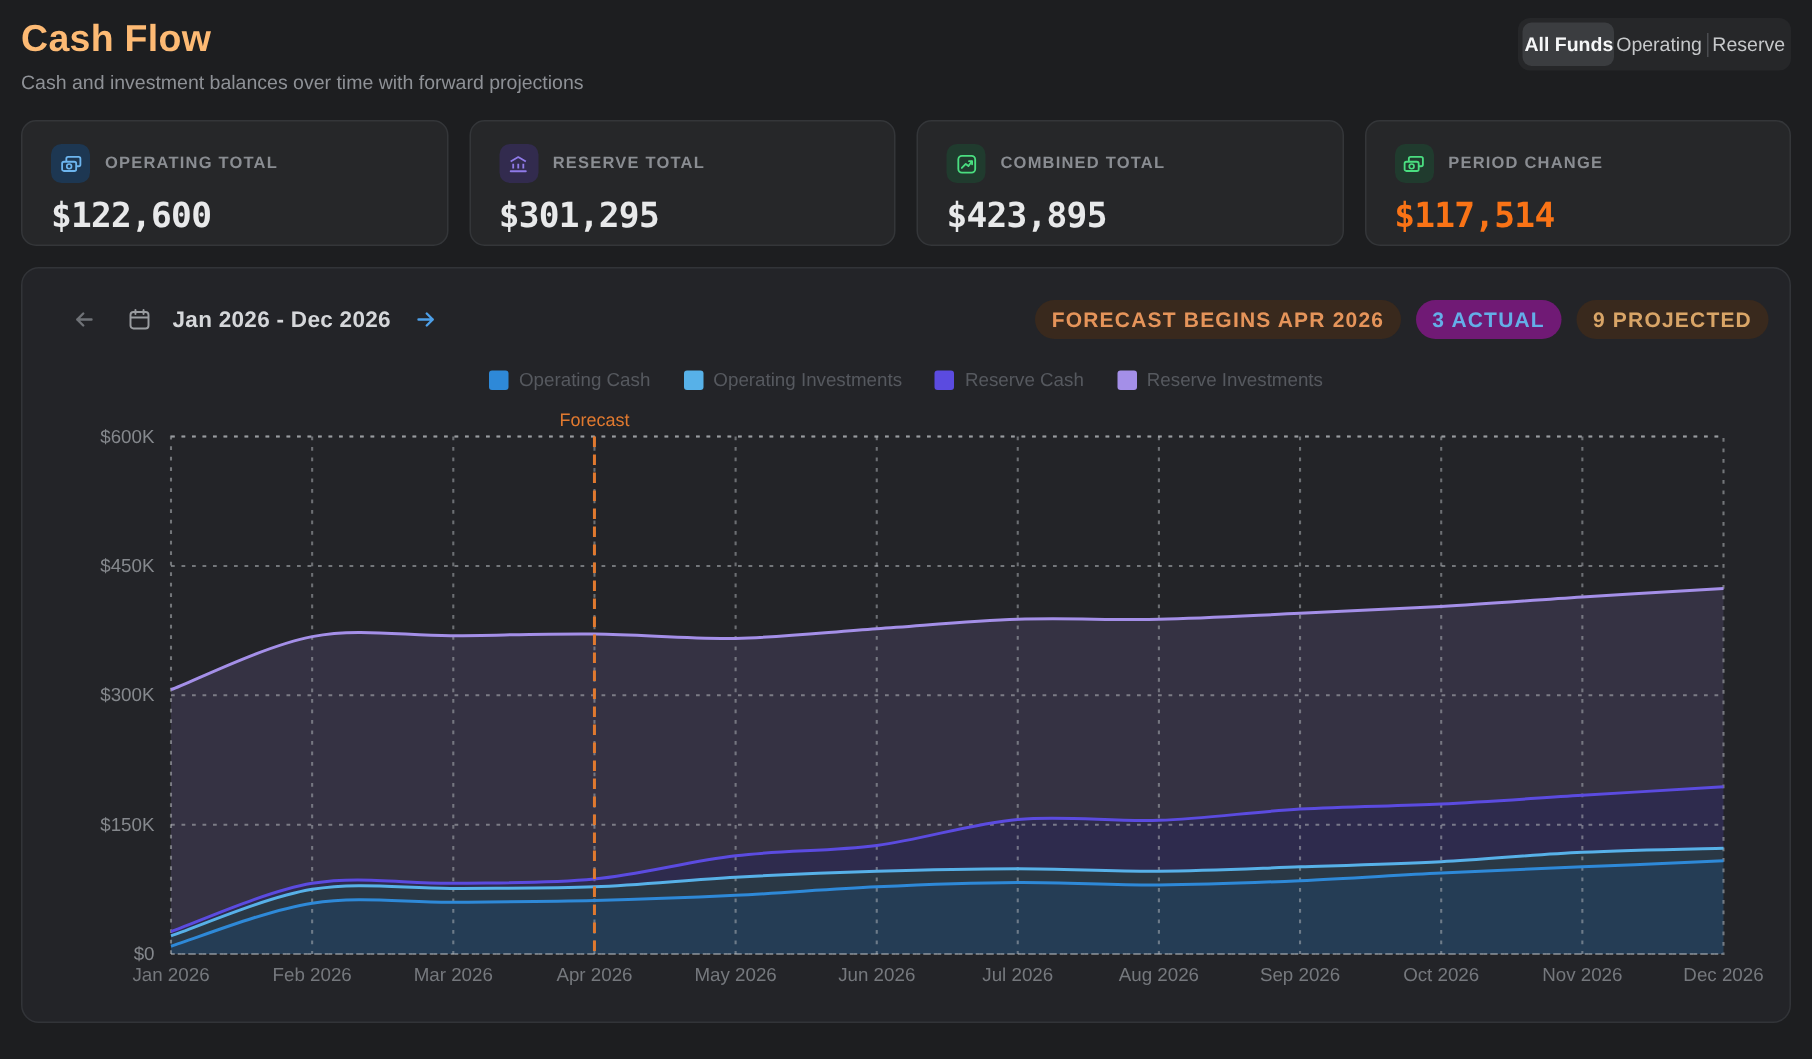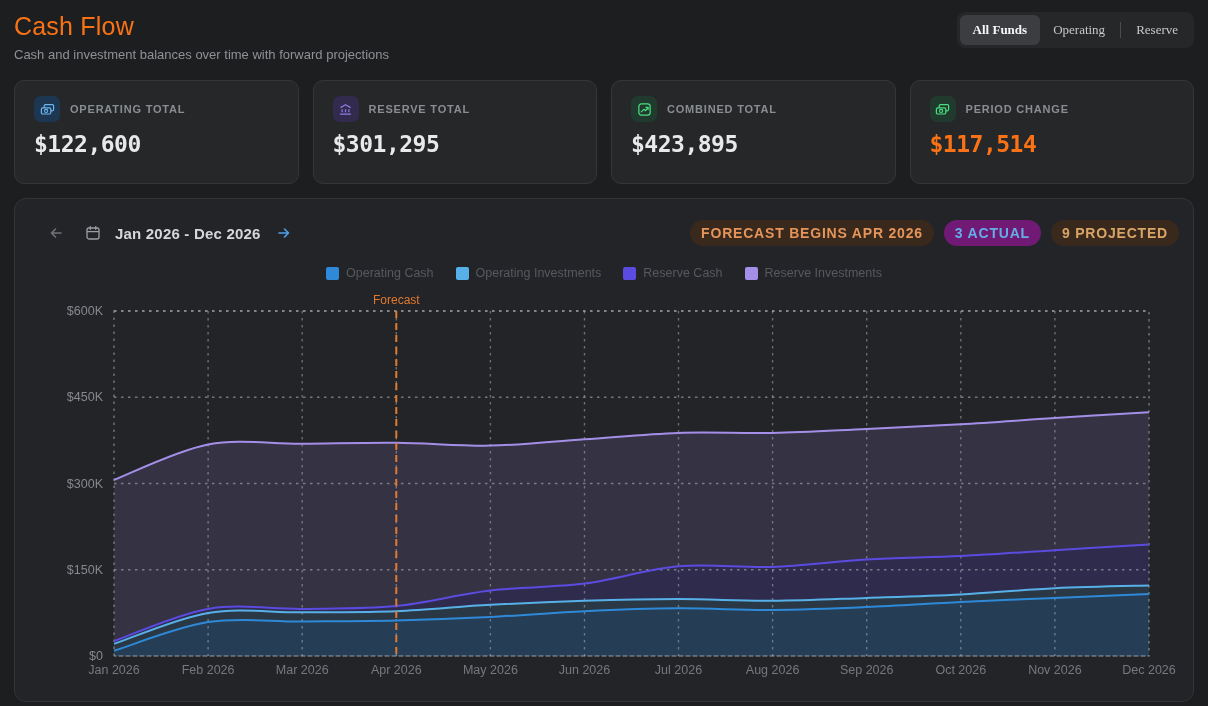--- a/index.html
+++ b/index.html
@@ -1,34 +1,34 @@
 <!DOCTYPE html>
 <html><head>
 <meta charset="utf-8">
 <style>
   * { margin:0; padding:0; box-sizing:border-box; }
   html,body { width:1208px; height:706px; background:#1d1e20; overflow:hidden;
     font-family:"Liberation Sans", sans-serif; -webkit-font-smoothing:antialiased; }
 
   
   .page-header { position:relative; padding:12px 14px 0 14px; height:78px; }
-  .page-title { font-size:25px; font-weight:400; color:#f97316; letter-spacing:.2px; }
+  .page-title { font-size:25px; font-weight:700; color:#fdba74; letter-spacing:.2px; }
   .page-subtitle { margin-top:6px; font-size:13px; color:#8e9196; }
 
   .seg-control { position:absolute; top:12px; right:14px; display:flex; align-items:center;
     background:#262729; border-radius:8px; padding:3px; }
-  .seg-tab { font-size:13px; color:#c6c8ca; padding:7px 13px; border-radius:6px;
-    background:transparent; border:none; cursor:pointer; white-space:nowrap; font-family:Liberation Serif, serif; }
+  .seg-tab { font-size:13px; color:#c6c8ca; padding:7px 1px; border-radius:6px;
+    background:transparent; border:none; cursor:pointer; white-space:nowrap; font-family:Liberation Sans, sans-serif; }
   .seg-tab.active { background:#3b3d40; color:#f5f6f7; font-weight:600; }
   .seg-divider { width:1px; height:16px; background:#4a4c50; margin:0 2px; }
 
   
   .stats-row { display:flex; gap:14px; padding:0 14px; margin-top:2px; }
   .stat-card { flex:1; background:#262729; border:1px solid #343639; border-radius:10px;
-    padding:15px 19px; height:104px; }
+    padding:15px 19px; height:84px; }
   .stat-top { display:flex; align-items:center; gap:10px; }
   .stat-iconbox { width:26px; height:26px; border-radius:7px; display:flex;
     align-items:center; justify-content:center; flex:0 0 auto; }
   .stat-label { font-size:11px; font-weight:700; letter-spacing:.8px; color:#8a8d92; }
   .stat-value { margin-top:9px; font-family:"DejaVu Sans Mono", monospace;
     font-size:23px; font-weight:700; color:#e8e9ea; letter-spacing:-.5px; }
 
   
   .chart-panel { position:relative; margin:14px 14px 0 14px; height:504px;
     background:#232428; border:1px solid #323438; border-radius:12px; }

